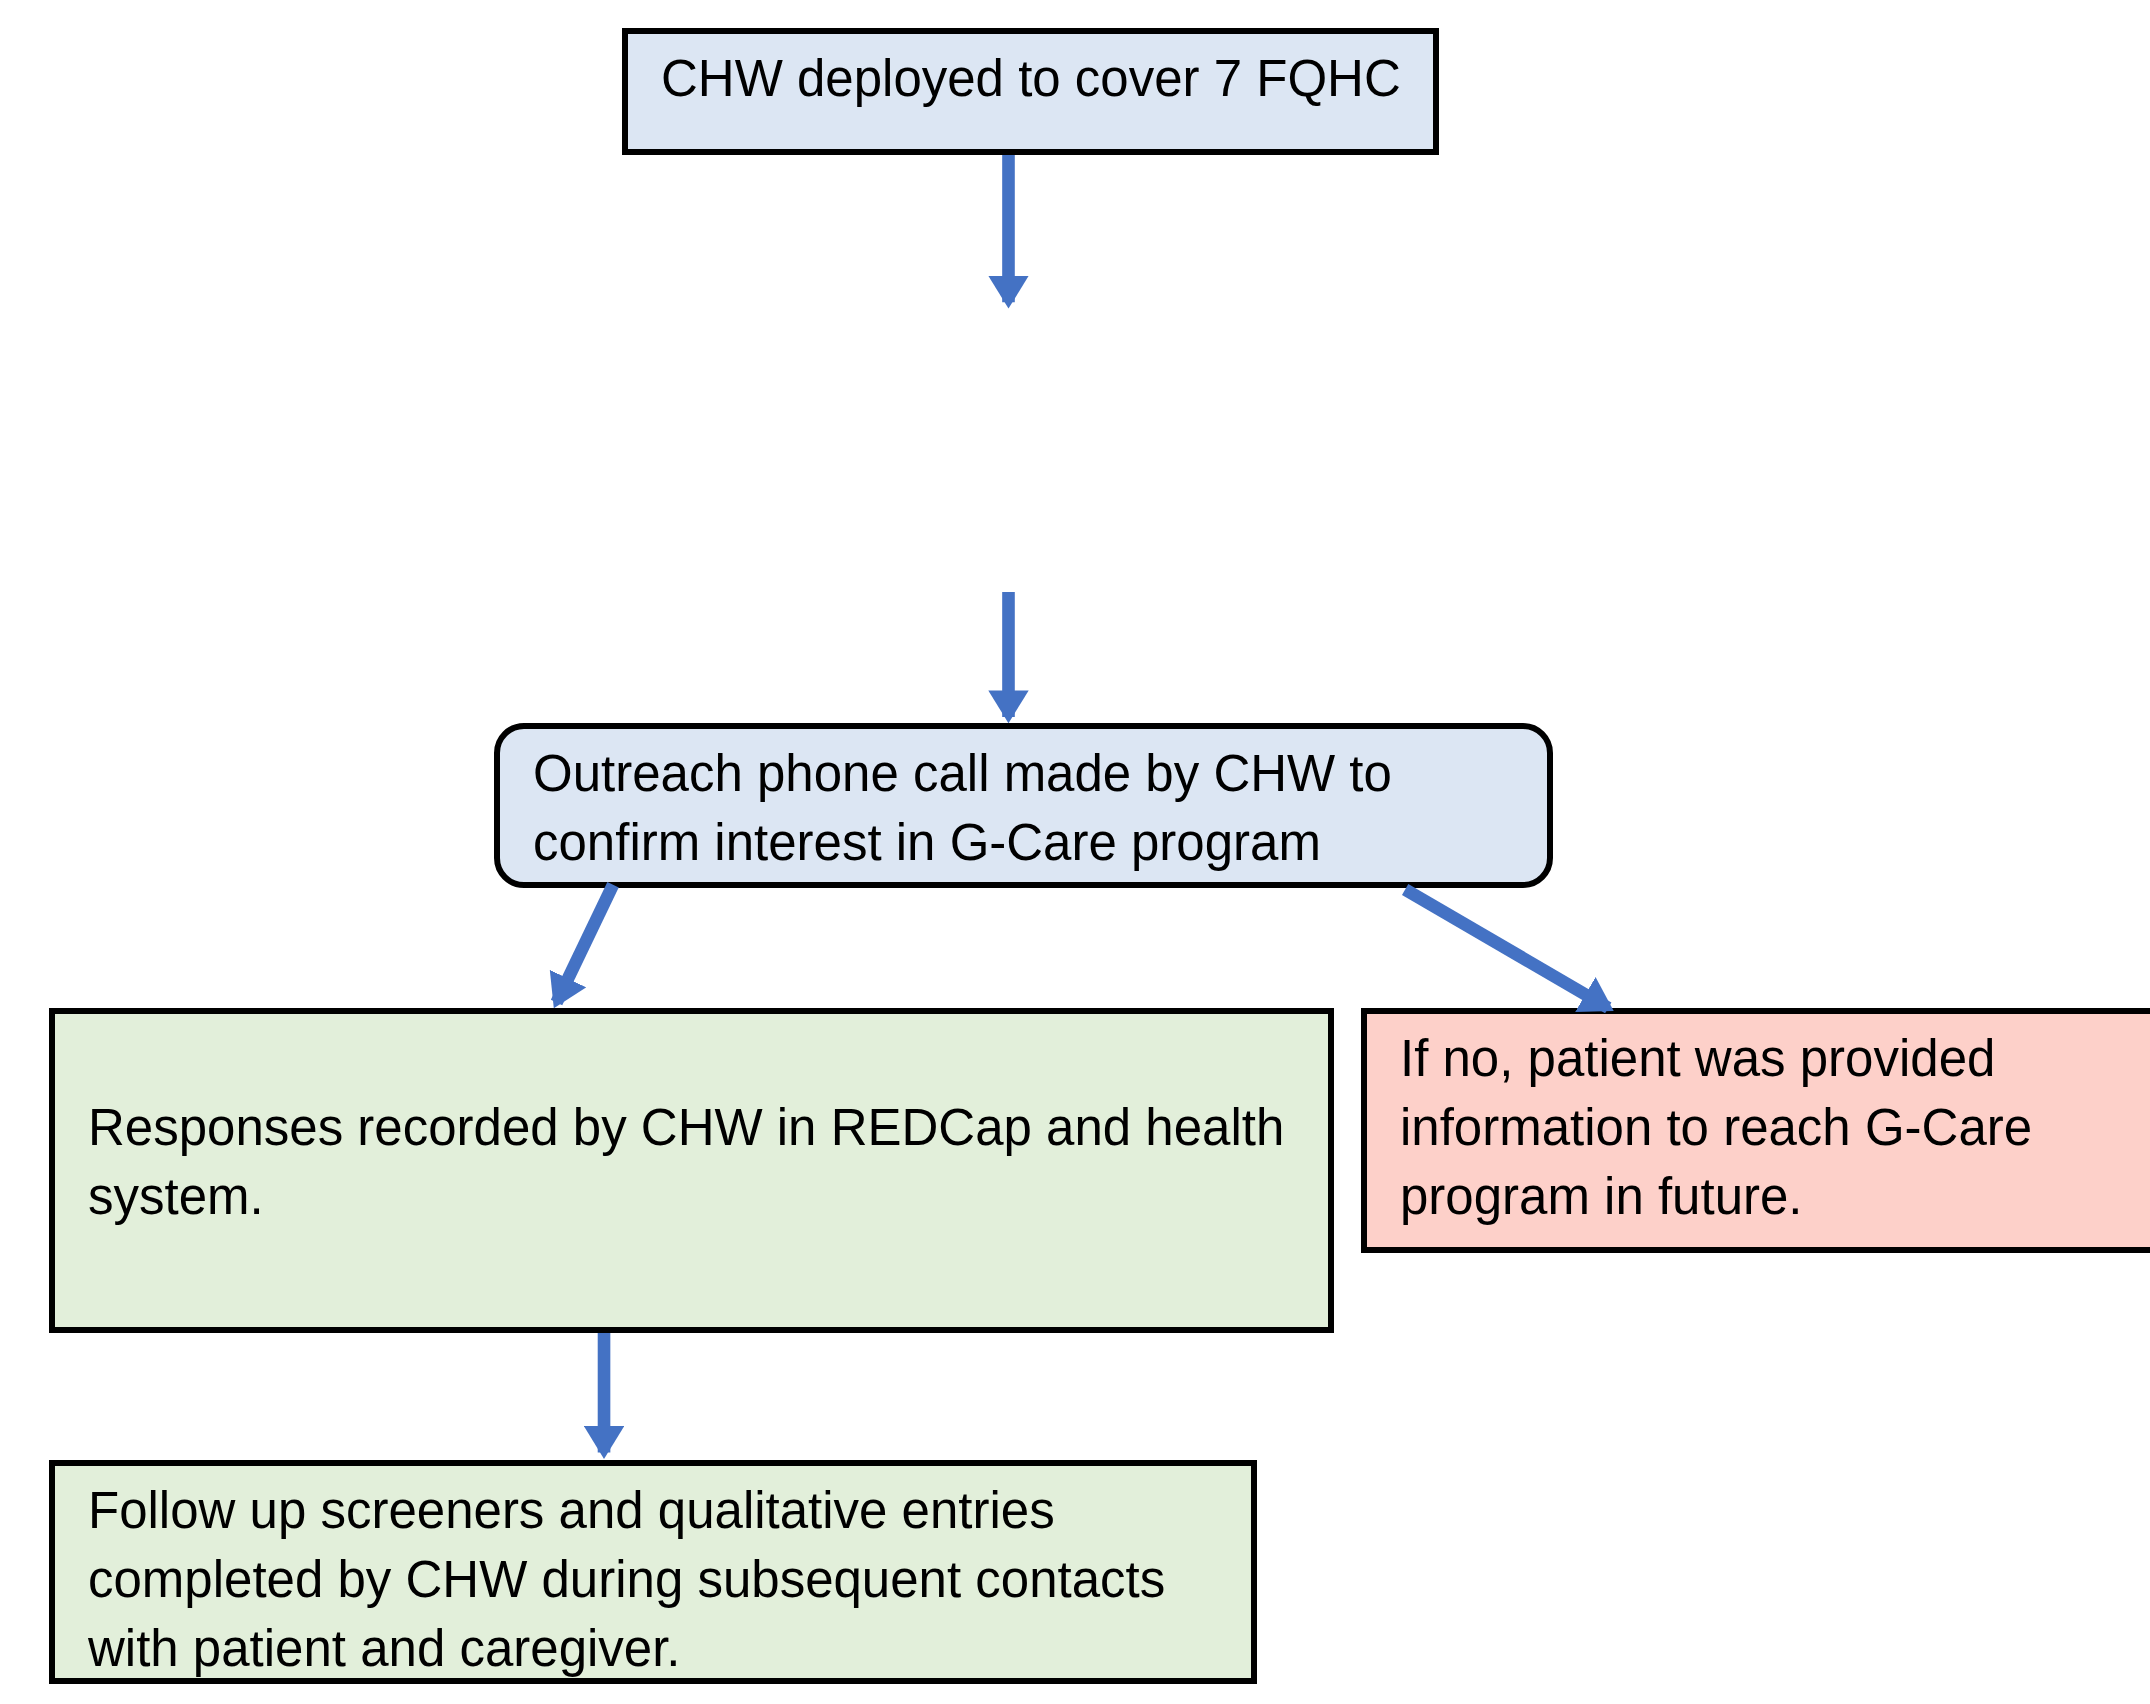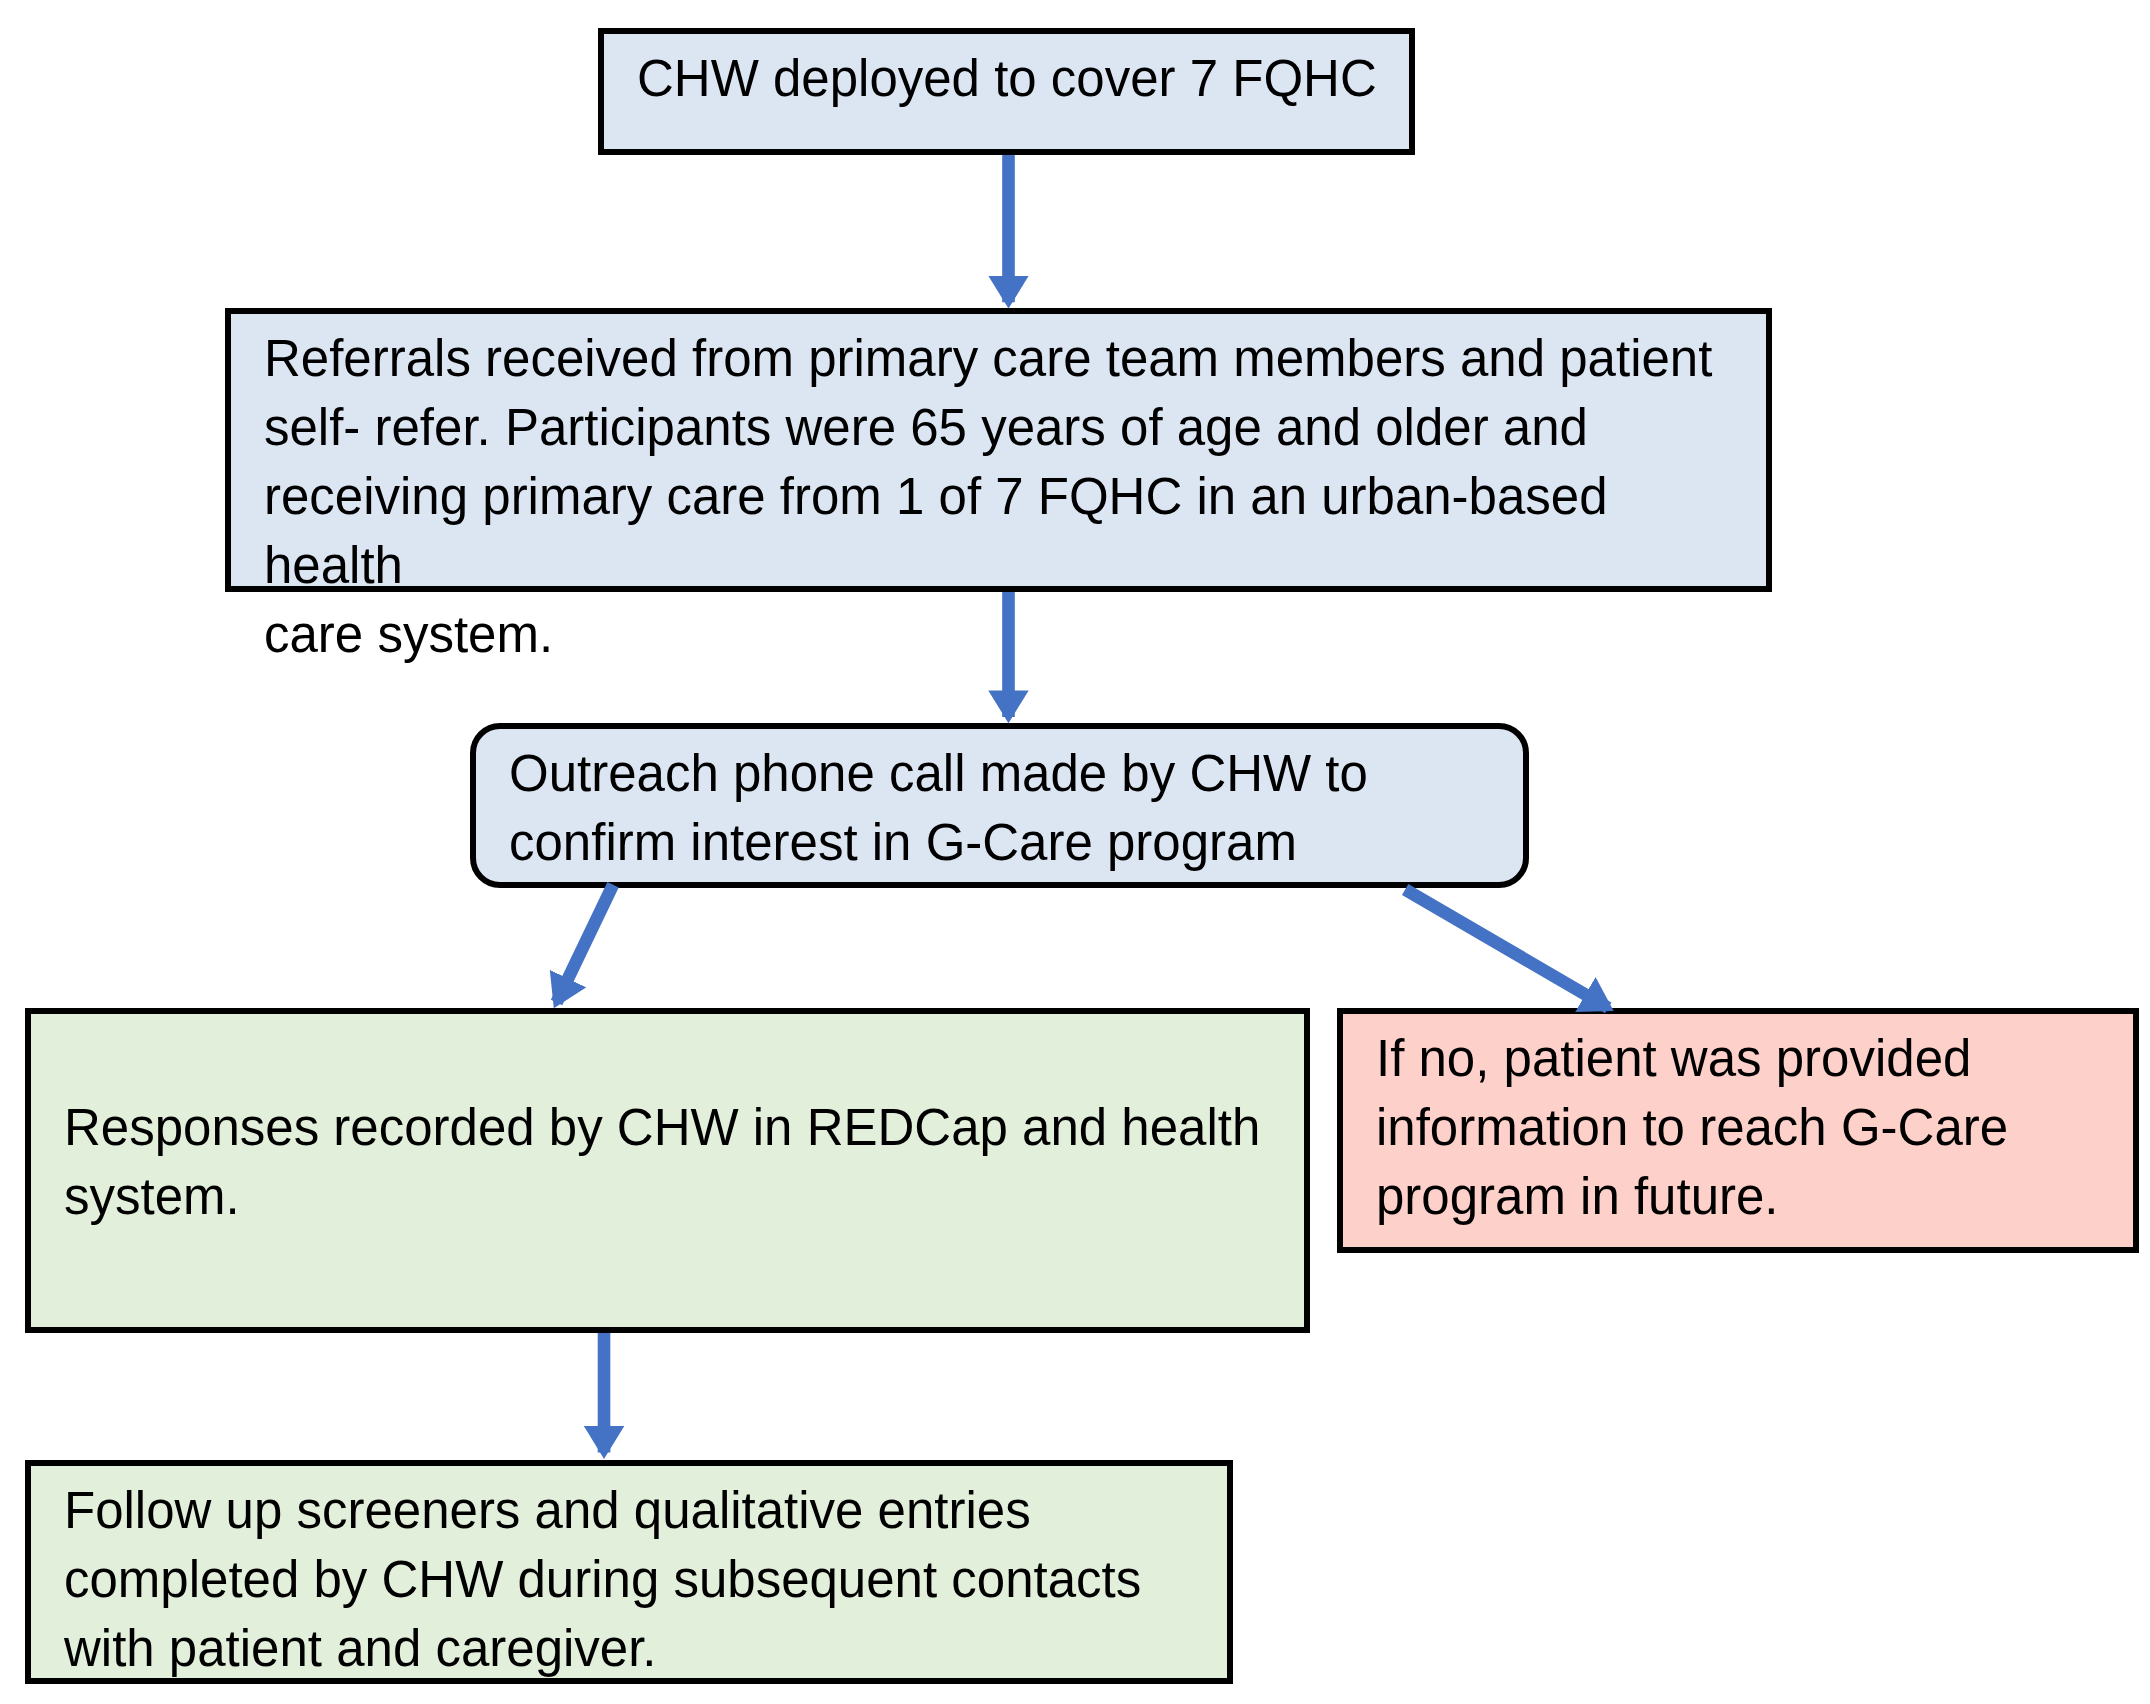--- a/index.html
+++ b/index.html
@@ -19,20 +19,21 @@
   }
   .flow-box {
     position: absolute;
     box-sizing: border-box;
     border: 6.6px solid var(--border, #000);
     color: #000;
     font-size: 51px;
     line-height: 69px;
     white-space: pre-line;
     padding: 9.6px 18px 0 33px;
+    margin-left: 24px;
   }
   .fill-blue  { background: var(--box_blue,  #dce6f3); }
   .fill-green { background: var(--box_green, #e2efda); }
   .fill-pink  { background: var(--box_pink,  #fdd0c9); }
 
   .flow-box p { margin: 0; }
   .flow-box p + p { margin-top: 41px; }
 
   #box-deploy     { left:  598px; top:   28px; width: 817px; height: 127px; }
   #box-referrals  { left:  225px; top:  308px; width: 1547px; height: 284px; }
@@ -55,24 +56,20 @@
   }
   .arrow-head-shape { fill: var(--arrow, #4472c4); }
 </style>
 </head>
 <body>
 
 <div class="canvas">
 
   <div id="box-deploy" class="flow-box fill-blue">CHW deployed to cover 7 FQHC</div>
 
-  <div id="box-referrals" class="flow-box fill-blue">Referrals received from primary care team members and patient
-self- refer. Participants were 65 years of age and older and
-receiving primary care from 1 of 7 FQHC in an urban-based health
-care system.</div>
 
   <div id="box-outreach" class="flow-box fill-blue">Outreach phone call made by CHW to
 confirm interest in G-Care program</div>
 
   <div id="box-enroll" class="flow-box fill-green">
     <p>Responses recorded by CHW in REDCap and health
 system.</p>
   </div>
 
   <div id="box-decline" class="flow-box fill-pink">If no, patient was provided

